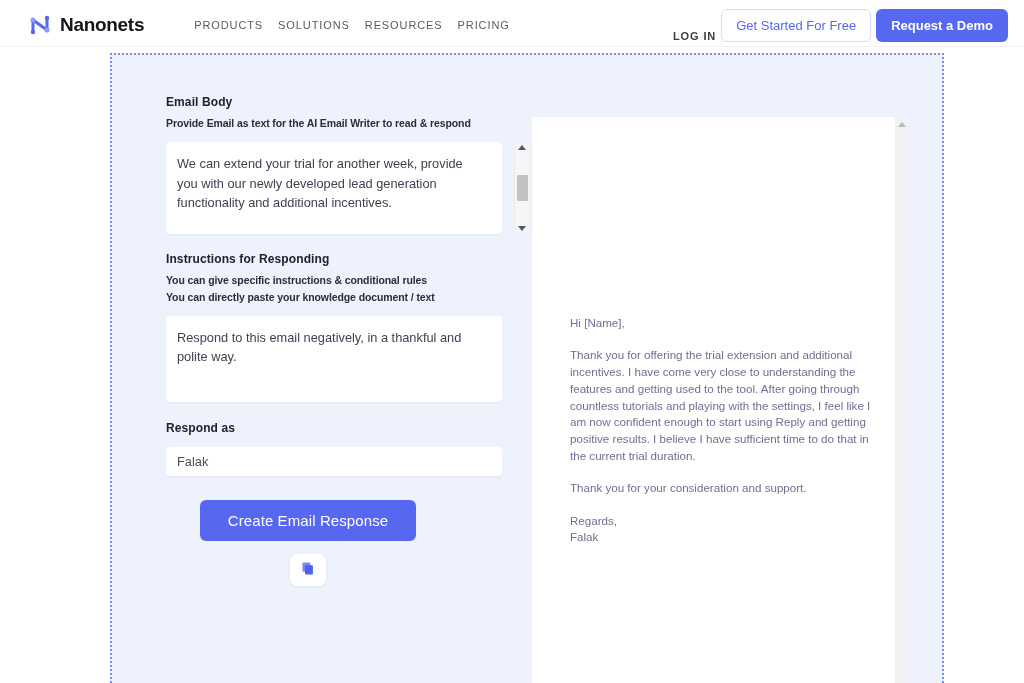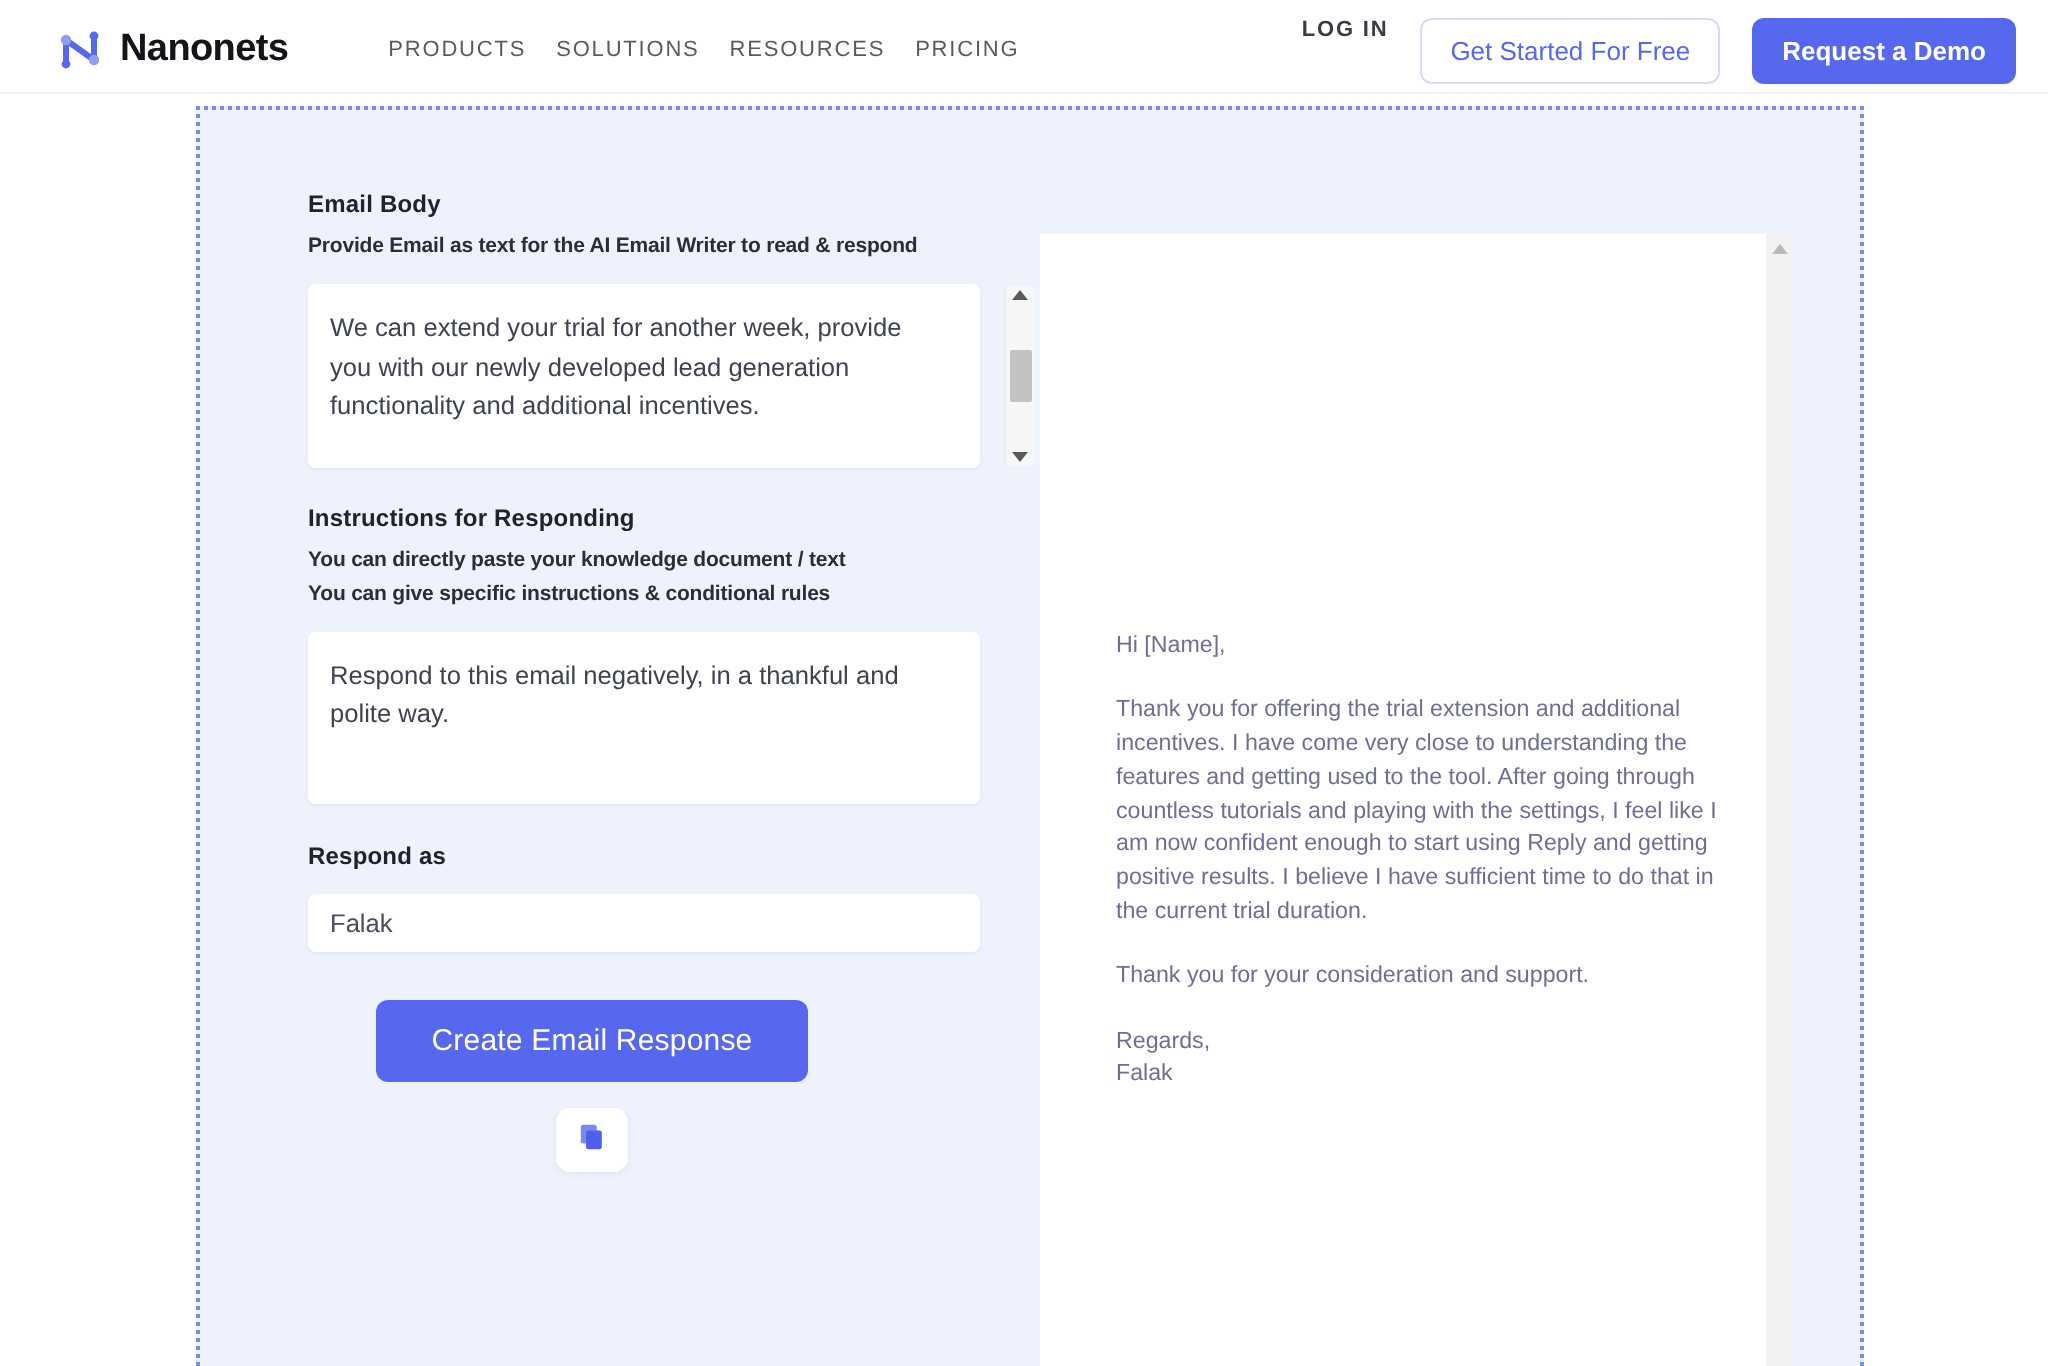--- a/index.html
+++ b/index.html
@@ -24,42 +24,42 @@
     font-size: 19px; font-weight: bold; color: #14151a;
     letter-spacing: -0.3px;
   }
   .main-nav { display: flex; align-items: center; gap: 15px; margin-left: 50px; }
   .nav-link {
     font-size: 11px; letter-spacing: 0.9px; color: #5a5a64;
     text-decoration: none; font-weight: 500; white-space: nowrap;
   }
   .header-right {
     margin-left: auto; margin-right: 16px;
-    display: flex; align-items: flex-start; gap: 16px;
+    display: flex; align-items: flex-end; gap: 5px;
   }
   .login-link {
     font-size: 11px; letter-spacing: 0.9px; color: #3b3b45;
     font-weight: 600; text-decoration: none; white-space: nowrap;
   }
   .btn-outline {
     font-size: 13px; color: #5667f0; background: #ffffff;
     border: 1px solid #d8dcf7; border-radius: 6px;
     padding: 8px 14px; white-space: nowrap; font-weight: 500;
     cursor: pointer;
   }
   .btn-primary {
     font-size: 13px; color: #ffffff; background: #5667f0;
     border: none; border-radius: 6px;
     padding: 9px 15px; white-space: nowrap; font-weight: 600;
     cursor: pointer;
   }
 
   
   .embed-frame {
-    position: absolute; left: 98px; top: 53px;
+    position: absolute; left: 110px; top: 53px;
     width: 834px; height: 630px;
     border: 2px dotted #7b8bea;
     border-bottom: none;
     background: #eef2fd;
   }
   .embed-inner { position: relative; width: 100%; height: 100%; display: flex; }
 
   
   .form-col {
     width: 418px; height: 100%;
@@ -204,22 +204,22 @@
           <div class="fake-sb">
             <span class="sb-arrow up"></span>
             <span class="sb-thumb"></span>
             <span class="sb-arrow down"></span>
           </div>
         </div>
       </div>
 
       <div class="group" style="margin-top:18px;">
         <div class="field-title">Instructions for Responding</div>
+        <div class="field-help">You can give specific instructions &amp; conditional rules</div>
         <div class="field-help">You can directly paste your knowledge document / text</div>
-        <div class="field-help">You can give specific instructions &amp; conditional rules</div>
         <div class="ta-wrap">
           <div class="ta-box ta-instr">Respond to this email negatively, in a thankful and polite way.</div>
         </div>
       </div>
 
       <div class="group" style="margin-top:19px;">
         <div class="field-title">Respond as</div>
         <div class="input-name" placeholder="Falak">Falak</div>
       </div>
 

